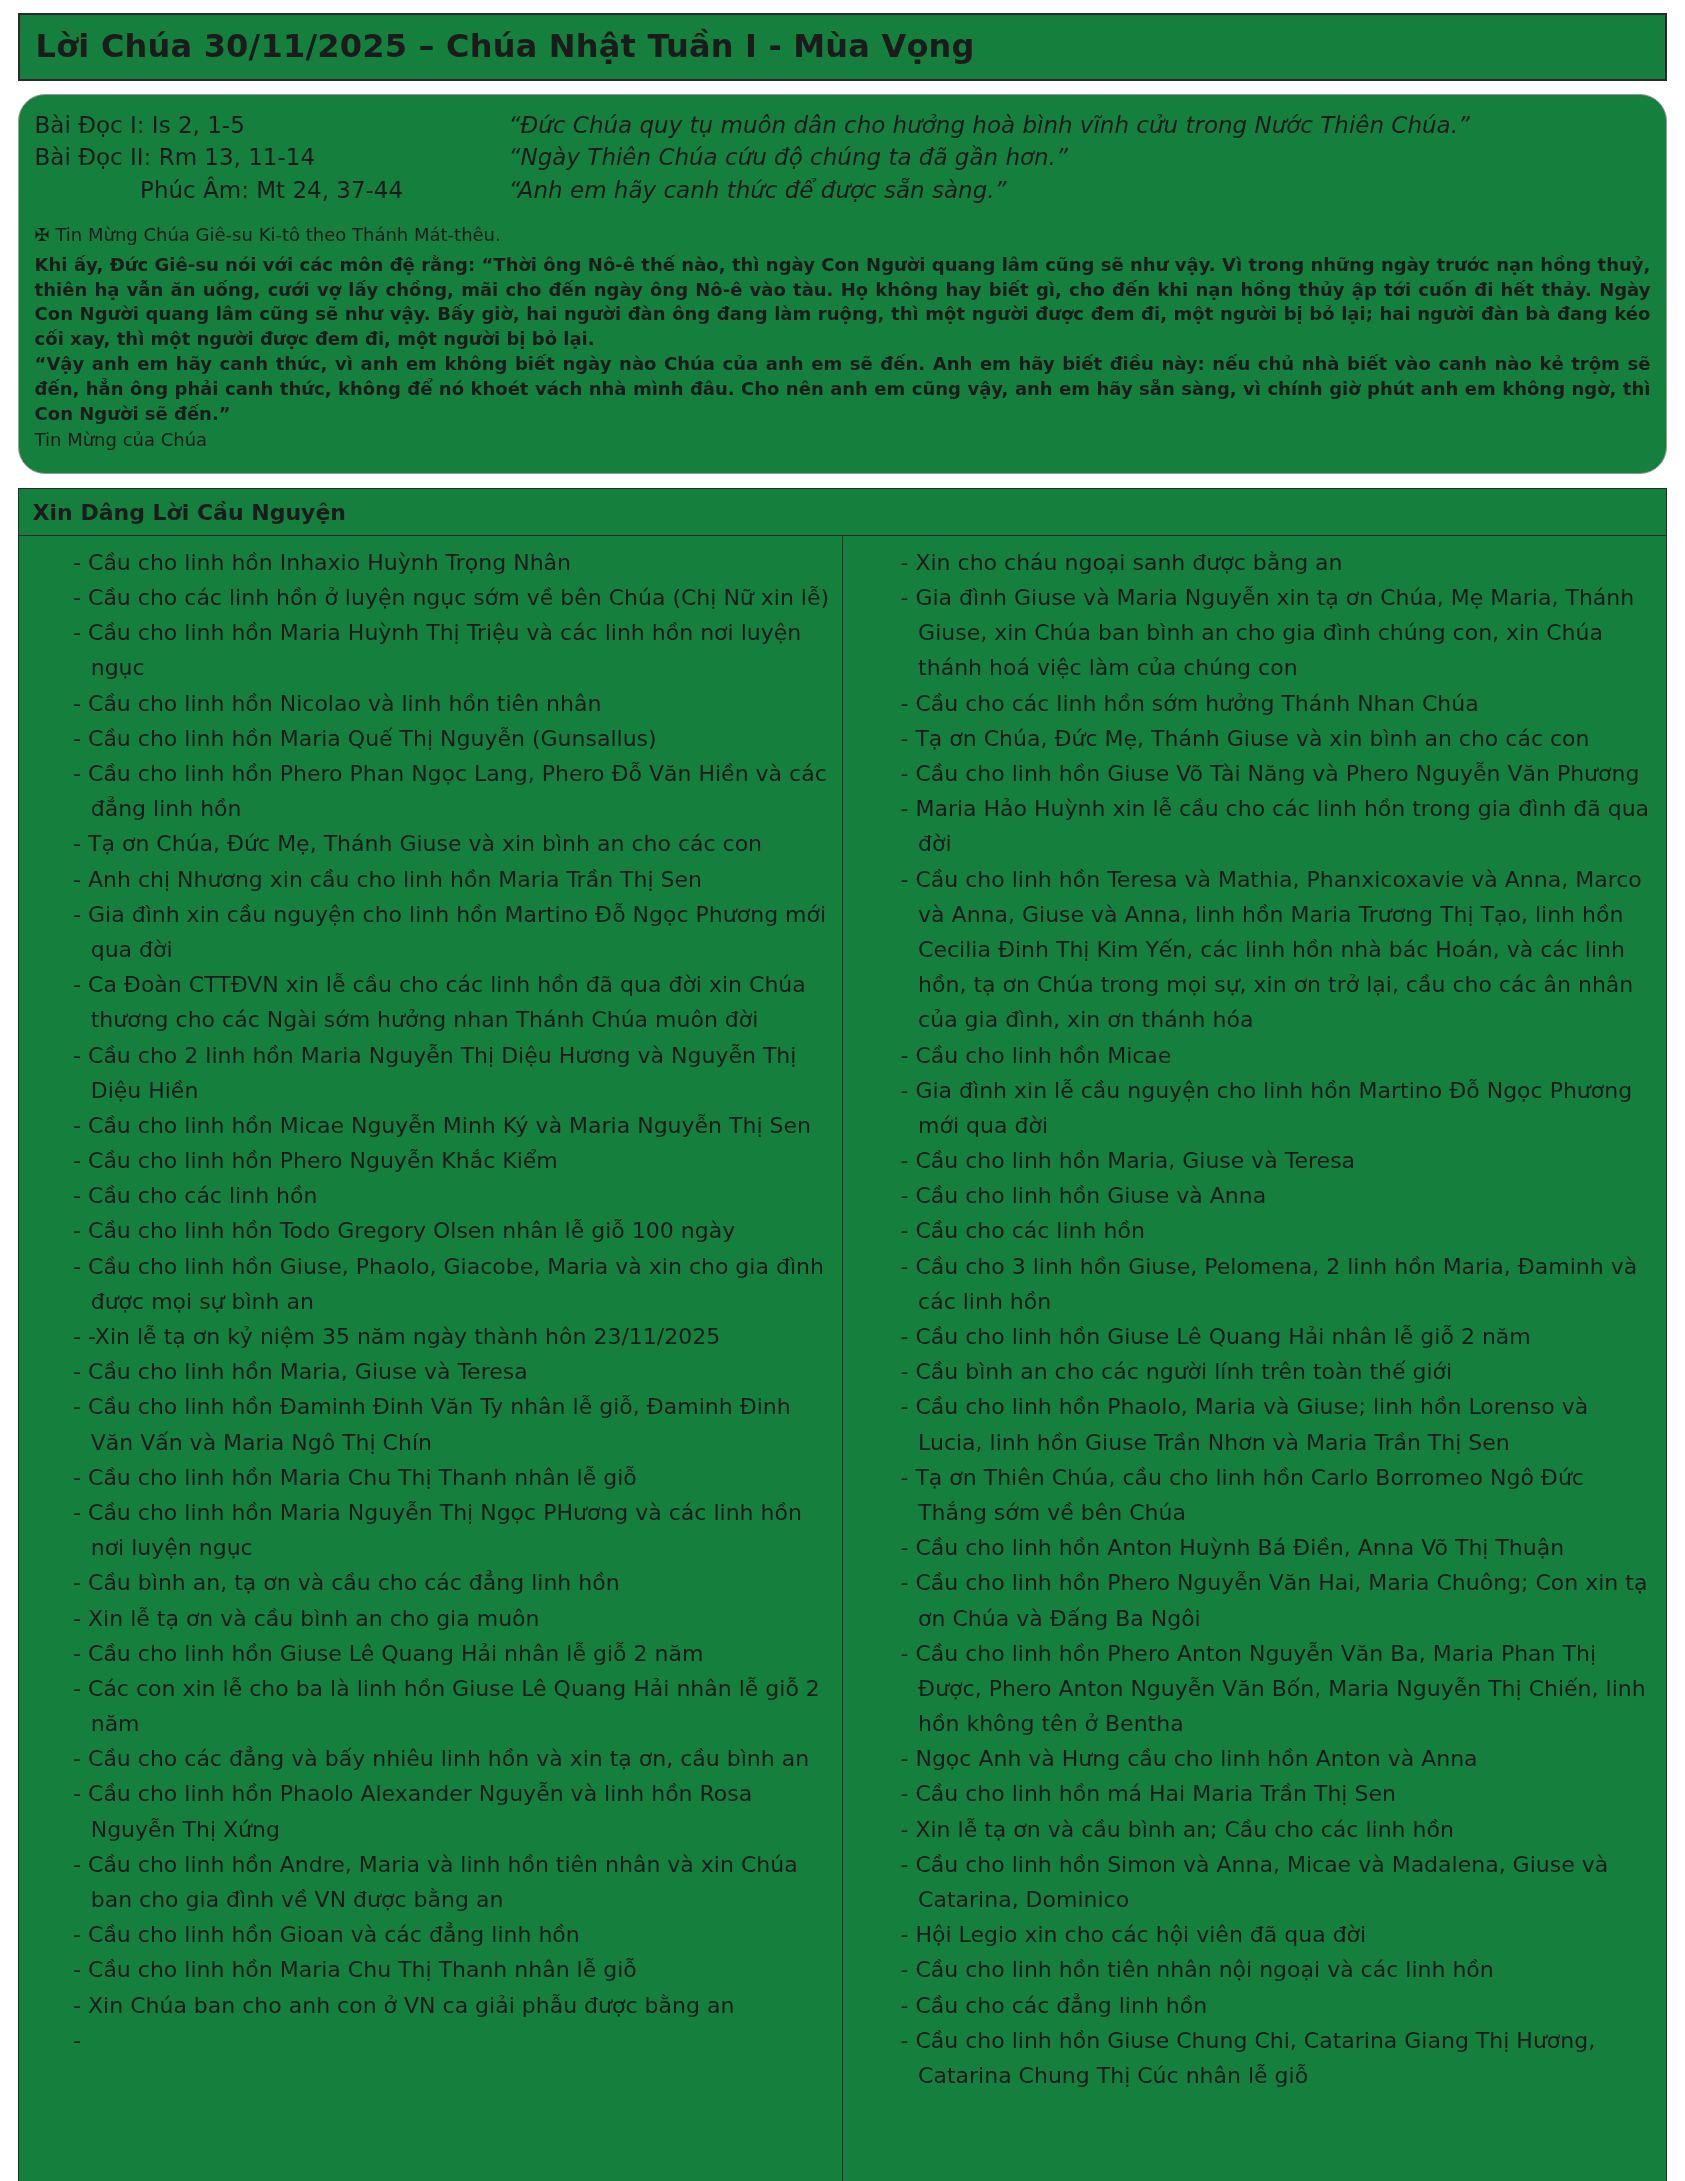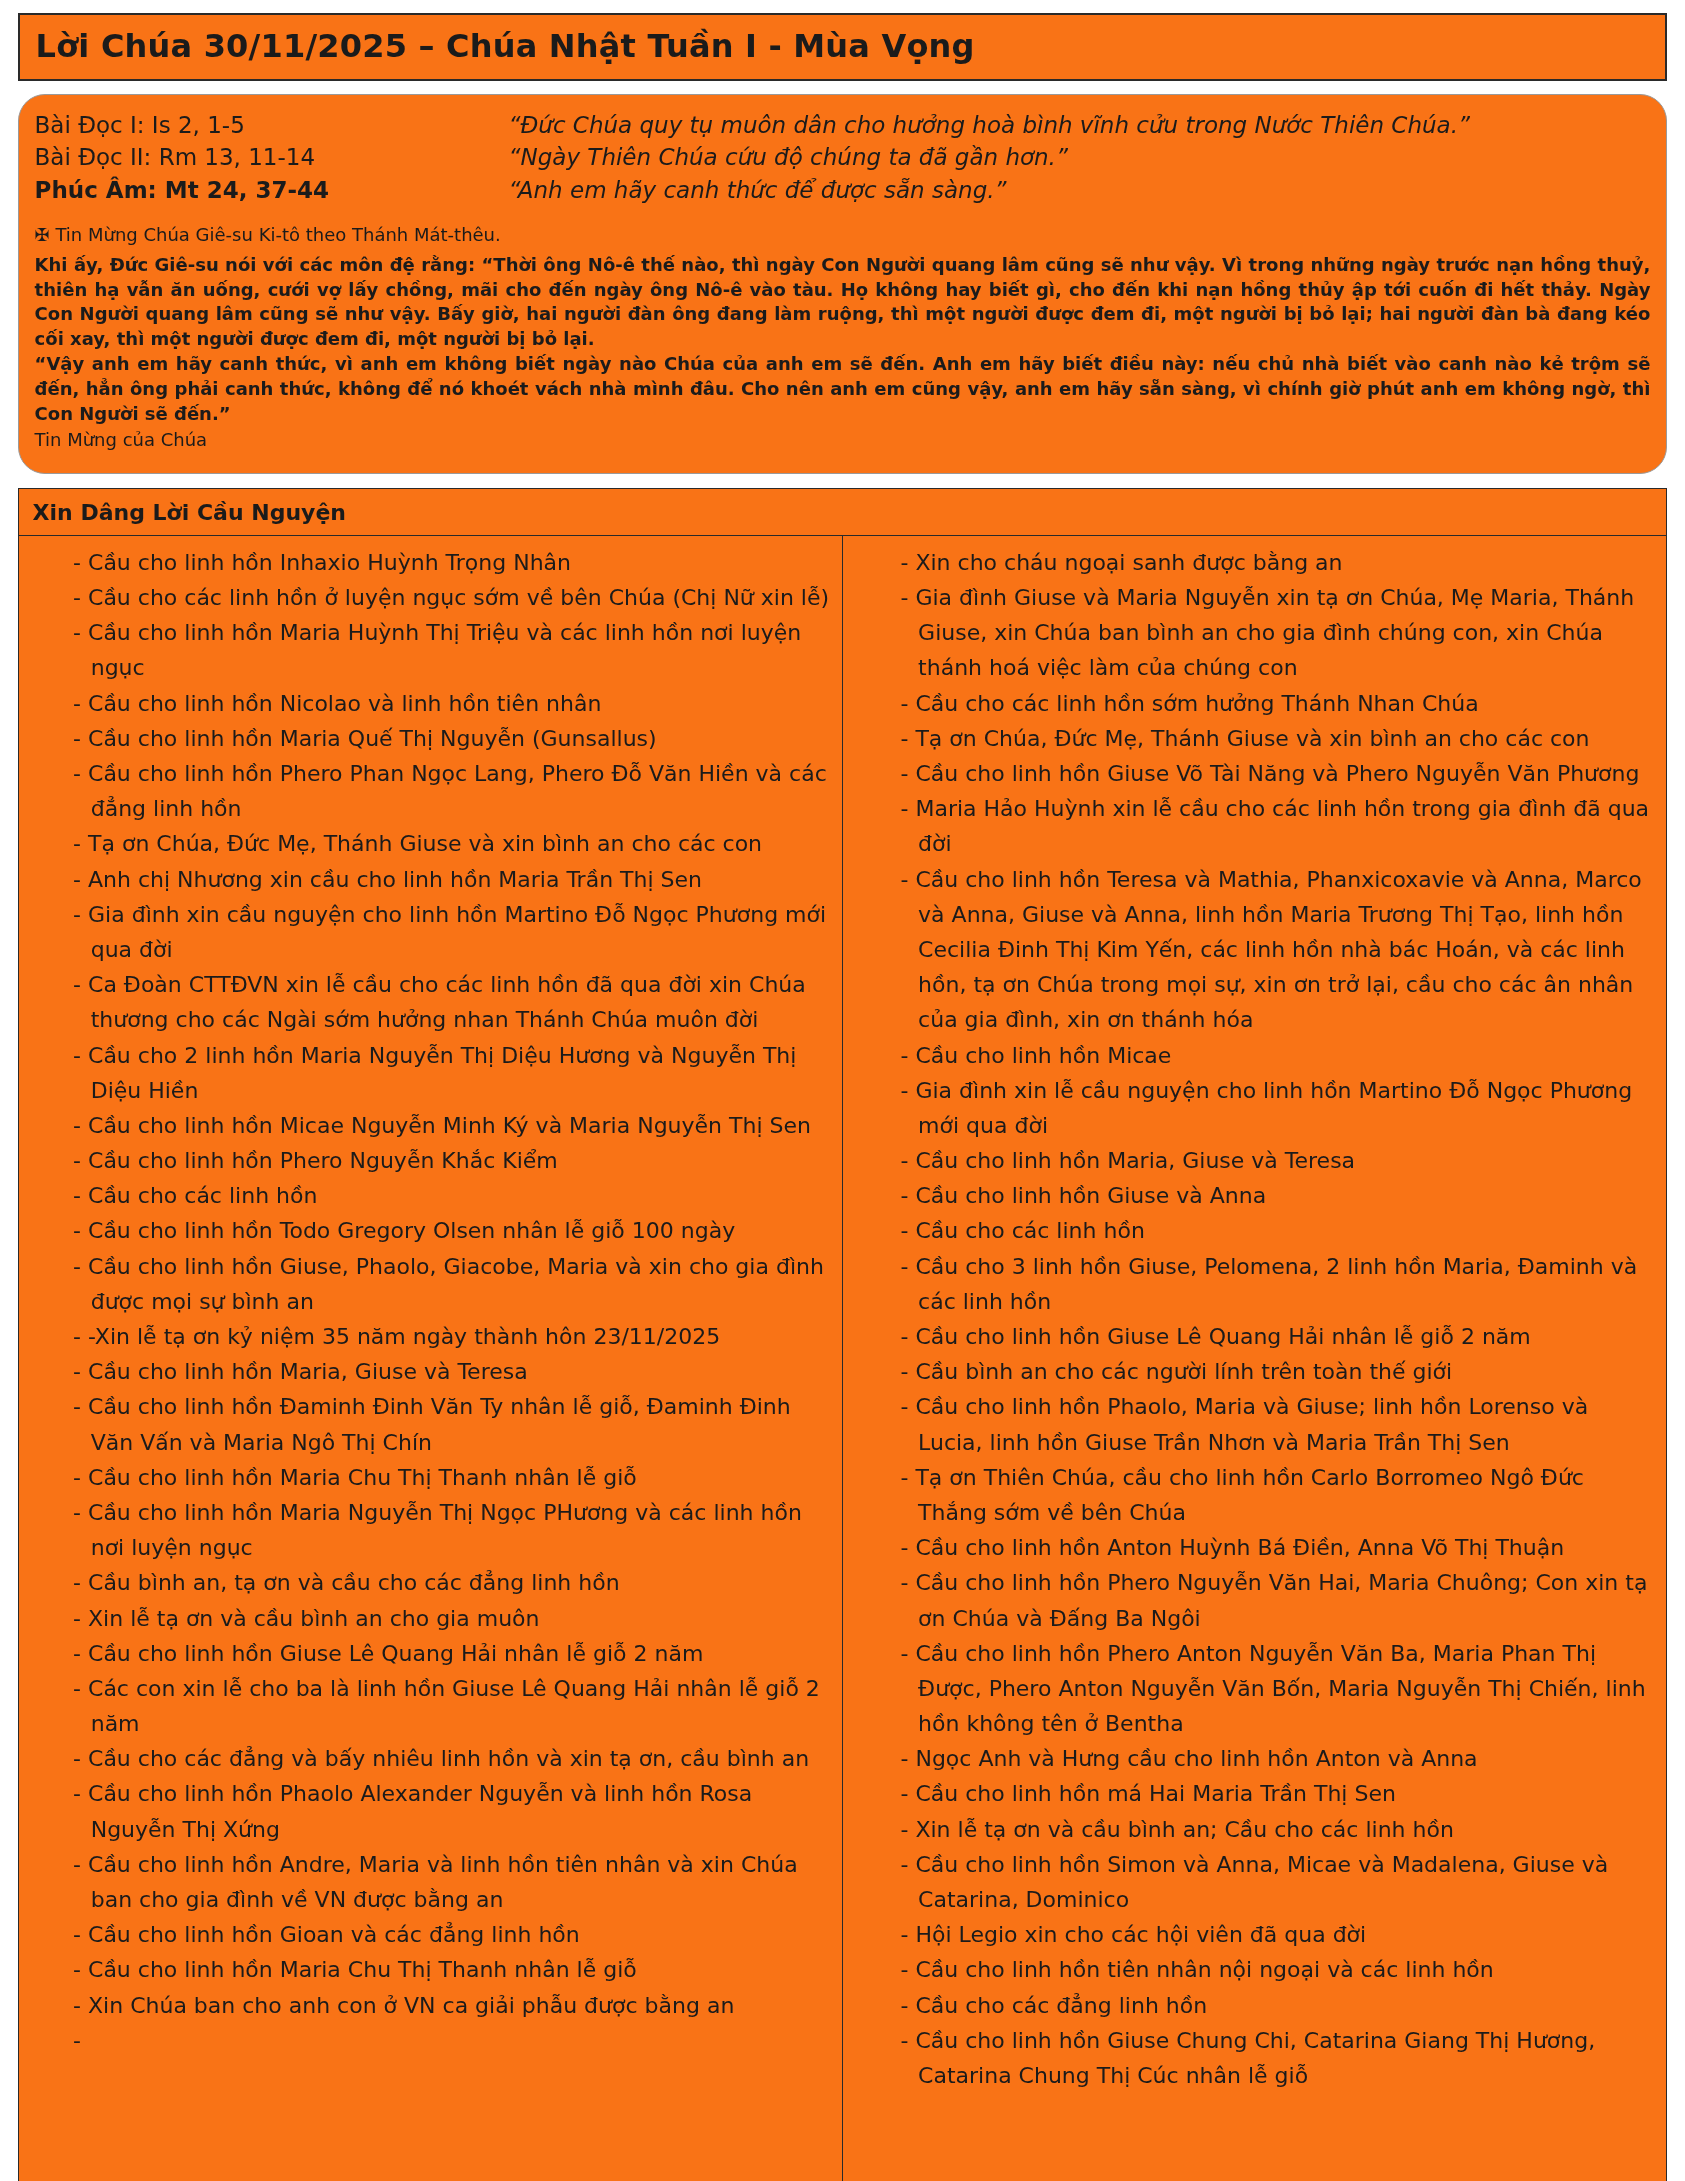--- a/index.html
+++ b/index.html
@@ -6,21 +6,21 @@
   html, body { background: #ffffff; }
   body {
     width: 1685px;
     min-height: 2181px;
     padding: 13px 17.6px 16px 17.6px;
     font-family: "DejaVu Sans", "Liberation Sans", sans-serif;
     color: #1b1b1b;
   }
   .box {
     border: 1.8px solid #2a2a2a;
-    background: #f97316;
+    background: #15803d;
   }
   
   .title-box {
     border-width: 2.6px;
     padding: 12.3px 16px 14px 16px;
     margin-bottom: 12.3px;
   }
   .title-box h1 {
     font-size: 32px;
     font-weight: bold;
@@ -30,21 +30,21 @@
   .gospel-box {
     border-width: 0.9px;
     border-color: #9a9a9a;
     padding: 14px 16px 20px 16px;
     margin-bottom: 14px;
     border-radius: 27px;
   }
   .readings { margin-bottom: 16px; }
   .readings-row { display: flex; line-height: 1.42; font-size: 23px; }
   .readings-label { width: 474px; flex: 0 0 474px; }
-  .readings-label.bold { font-weight: bold; }
+  .readings-label.bold { font-weight: normal; text-align: center; }
   .readings-quote { font-style: italic; }
   .gospel { font-size: 18px; line-height: 1.38; }
   .gospel-intro { margin-bottom: 5.3px; }
   .gospel-para { text-align: justify; font-weight: bold; }
   .gospel-closing { margin-top: 1.8px; }
   
   .prayers-box {
     display: flex;
     flex-direction: column;
     min-height: 1764px;

